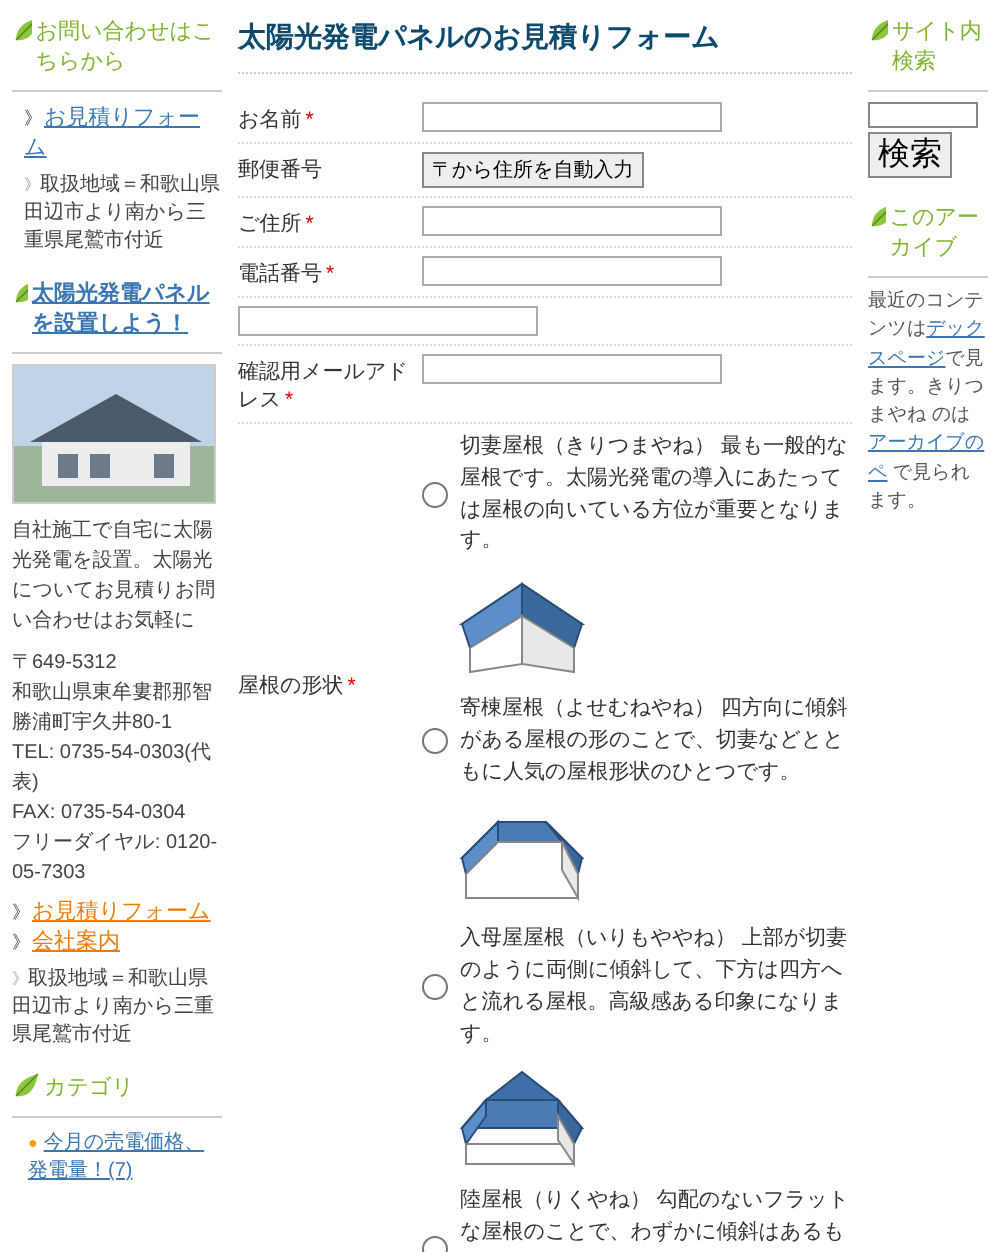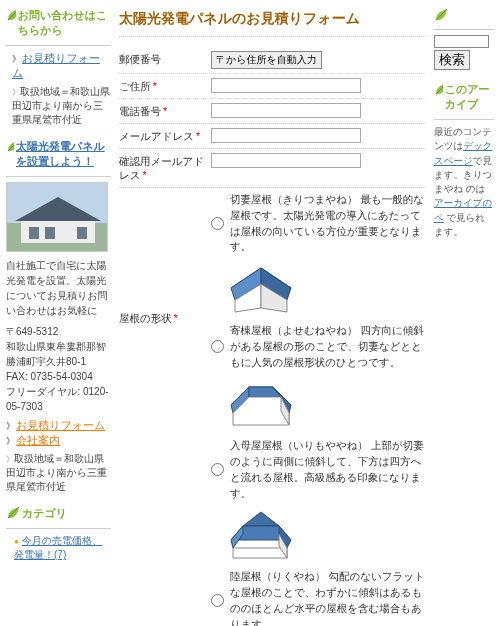--- a/index.html
+++ b/index.html
@@ -3,43 +3,43 @@
 <meta charset="utf-8">
 <style>
   *{box-sizing:border-box;margin:0;padding:0}
   body{font-family:"Hiragino Kaku Gothic Pro","Meiryo",sans-serif;font-size:11px;color:#333;background:#fff;width:500px}
   .wrap{display:flex;gap:8px;padding:6px}
   .col-left{width:105px;flex:none}
   .col-main{flex:1;min-width:0}
   .col-right{width:60px;flex:none}
   .lf-icon{display:inline-block;vertical-align:middle}
   .hd{color:#7FB52E;font-size:11px;font-weight:bold;padding:2px 0 4px;display:flex;align-items:flex-start;gap:2px}
-  .hdg{color:#7FB52E;font-weight:bold}
+  .hdg{color:#7FB52E;font-weight:normal}
   hr.sec{border:0;border-top:1px solid #ccc;margin:3px 0 5px}
   a.lnk{color:#3A76B1;text-decoration:underline}
   .note{font-size:10px;color:#444}
   .side-block{margin-bottom:10px}
   .house{width:102px;height:70px;background:#e8eef3;border:1px solid #ccc;position:relative;overflow:hidden}
   ul.bul{list-style:none;margin-left:8px}
   ul.bul li::before{content:"●";color:#F5A100;font-size:8px;margin-right:3px}
   ul.bul li{margin:3px 0;font-size:10px}
-  .title{color:#a16207;font-size:14px;font-weight:bold;border-bottom:1px dotted #ccc;padding:4px 0 8px;margin-bottom:10px}
+  .title{color:#0c4a6e;font-size:14px;font-weight:bold;border-bottom:1px dotted #ccc;padding:4px 0 8px;margin-bottom:10px}
   .form-row{display:flex;align-items:flex-start;border-bottom:1px dotted #d9d9d9;padding:4px 0}
   .f-label{width:92px;flex:none;font-size:10.5px;color:#333;padding-top:2px}
   .f-label .req{color:#d00;margin-left:2px}
   .f-label .hint{font-size:9px;color:#777;display:block;line-height:1.2}
   .f-body{flex:1;font-size:10.5px;color:#333}
   .f-body input[type=text]{width:150px;font-size:10px;padding:1px 2px;border:1px solid #aaa;background:#fff}
   .roof-opt{display:flex;gap:6px;margin-bottom:4px}
   .roof-opt .txt{flex:1;line-height:1.5}
   .roof-img{width:72px;height:56px;flex:none;display:flex;align-items:center;justify-content:center;margin:2px 0 8px 14px}
   .roof-name{color:#333}
   .btn{font-size:10px;padding:1px 4px;border:1px solid #888;background:#eee}
   .sbox{width:55px;font-size:10px;border:1px solid #888}
-  .sbtn{font-size:13px;padding:0 4px;border:1px solid #888;background:#eee}
+  .sbtn{font-size:16px;padding:0 4px;border:1px solid #888;background:#eee}
   .r-note{font-size:9.5px;color:#555;line-height:1.5;margin-top:4px}
   .chev::before{content:"》";color:#333;font-size:9px;margin-right:1px}
 </style>
 </head>
 <body>
 
 <div class="wrap">
 
   <div class="col-left">
     <div class="side-block">
@@ -72,20 +72,21 @@
           <rect x="14" y="38" width="74" height="22" fill="#EDEDED"></rect>
           <rect x="22" y="44" width="10" height="12" fill="#6b7a88"></rect>
           <rect x="38" y="44" width="10" height="12" fill="#6b7a88"></rect>
           <rect x="70" y="44" width="10" height="12" fill="#6b7a88"></rect>
         </svg>
       </div>
       <div class="note" style="margin:6px 0;line-height:1.5">自社施工で自宅に太陽光発電を設置。太陽光についてお見積りお問い合わせはお気軽に</div>
       <div class="note" style="line-height:1.5">
         <div>〒649-5312</div>
         <div>和歌山県東牟婁郡那智勝浦町宇久井80-1</div>
+        <div>TEL: 0735-54-0303(代表)</div>
         <div>FAX: 0735-54-0304</div>
         <div>フリーダイヤル: 0120-05-7303</div>
       </div>
       <div style="margin-top:4px"><span class="chev"></span><a href="#" class="lnk" style="color:#F27A00">お見積りフォーム</a></div>
       <div><span class="chev"></span><a href="#" class="lnk" style="color:#F27A00">会社案内</a></div>
       <div class="note" style="margin-top:4px"><span style="font-size:8px;color:#999">》</span><span>取扱地域＝和歌山県田辺市より南から三重県尾鷲市付近</span></div>
     </div>
 
     <div class="side-block">
       <div class="hd">
@@ -99,38 +100,41 @@
       <ul class="bul">
         <li><a href="#" class="lnk">今月の売電価格、発電量！(7)</a></li>
       </ul>
     </div>
 
   </div>
 
   <div class="col-main">
     <div class="title">太陽光発電パネルのお見積りフォーム</div>
 
+    <div class="form-row">
+      <div class="f-label"><span>お名前</span><span class="req">*</span></div>
+      <div class="f-body"><input type="text" style=""></div>
+    </div>
 
     <div class="form-row">
       <div class="f-label"><span>郵便番号</span></div>
       <div class="f-body"><button class="btn">〒から住所を自動入力</button></div>
     </div>
 
     <div class="form-row">
       <div class="f-label"><span>ご住所</span><span class="req">*</span></div>
       <div class="f-body"><input type="text" style=""></div>
     </div>
 
     <div class="form-row">
       <div class="f-label"><span>電話番号</span><span class="req">*</span></div>
       <div class="f-body"><input type="text" style=""></div>
     </div>
 
     <div class="form-row">
-      <div class="f-label"><span>メールアドレス</span><span class="req">*</span></div>
       <div class="f-body"><input type="text" style=""></div>
     </div>
 
     <div class="form-row">
       <div class="f-label"><span>確認用メールアドレス</span><span class="req">*</span></div>
       <div class="f-body"><input type="text" style=""></div>
     </div>
 
     <div class="form-row">
       <div class="f-label" style="padding-top:120px"><span>屋根の形状</span><span class="req">*</span></div>
@@ -190,20 +194,21 @@
 
   </div>
 
   <div class="col-right">
     <div class="side-block">
       <div class="hd">
         <svg class="lf-icon" width="14" height="14">
             <path d="M2 12 C2 4 10 2 13 1 C12 6 10 13 2 12 Z" fill="#8CC63E"></path>
             <path d="M2 12 C5 9 9 5 13 1" stroke="#5B8A1F" stroke-width="0.8" fill="none"></path>
           </svg>
+        <span class="hdg">サイト内検索</span>
       </div>
       <hr class="sec">
       <input type="text" class="sbox" style=""><br>
       <button class="sbtn" style="margin-top:2px">検索</button>
     </div>
 
     <div class="side-block">
       <div class="hd">
         <svg class="lf-icon" width="14" height="14">
             <path d="M2 12 C2 4 10 2 13 1 C12 6 10 13 2 12 Z" fill="#8CC63E"></path>

